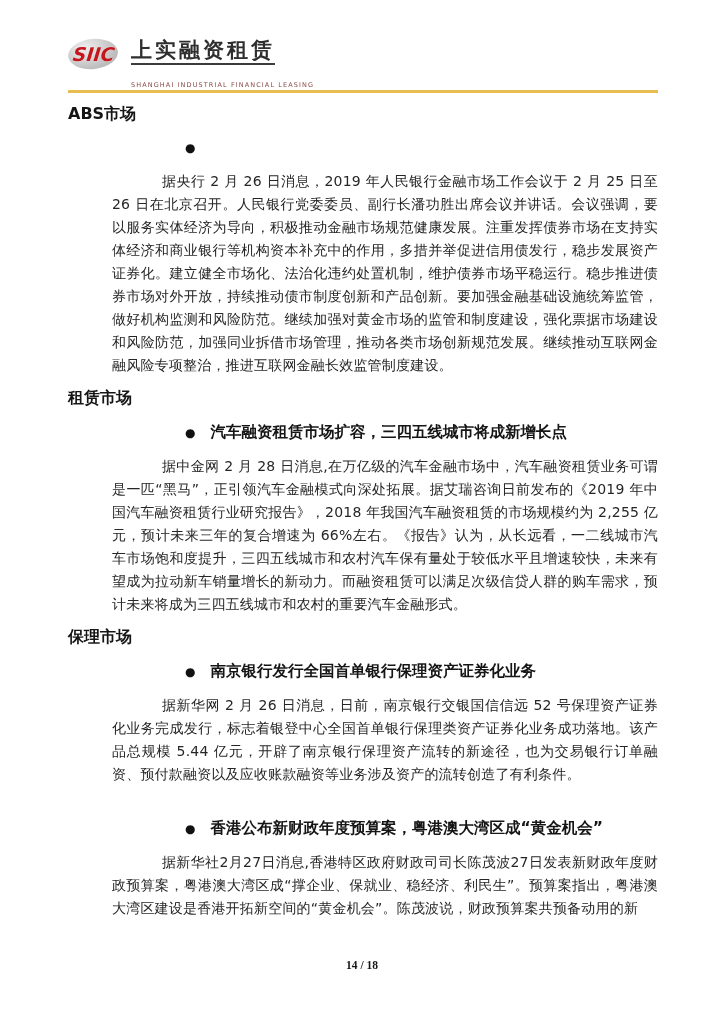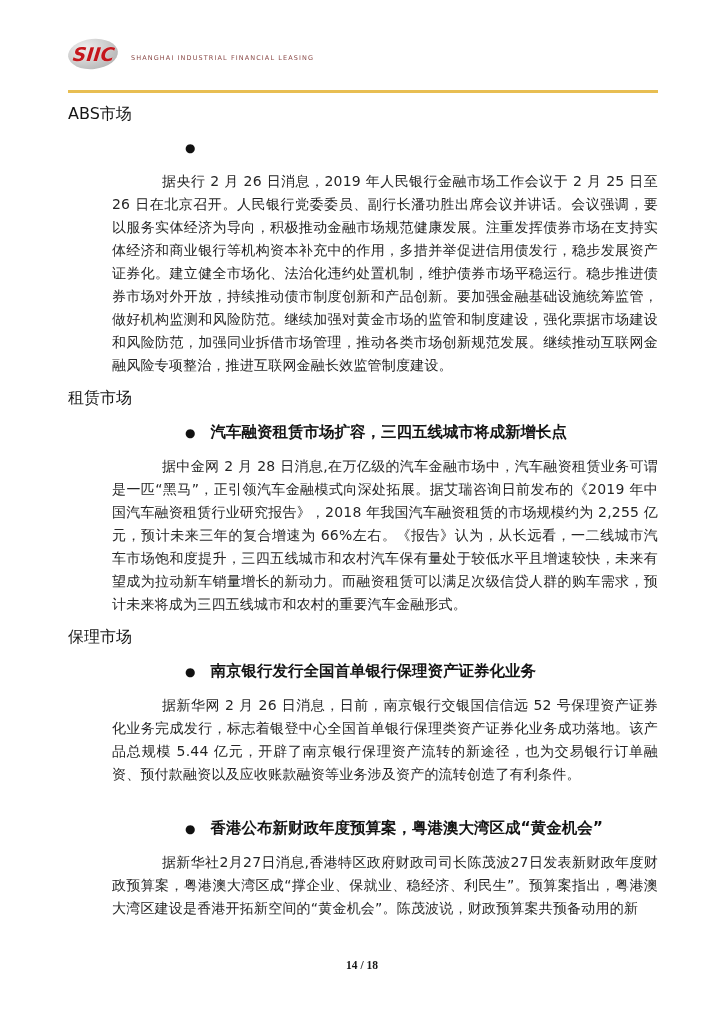--- a/index.html
+++ b/index.html
@@ -39,21 +39,21 @@
     padding-bottom:1px;
   }
   .logo-en{
     font-size:6.5px;color:#8a4a48;letter-spacing:1.1px;
     margin-top:16px;white-space:nowrap;
   }
   .divider{height:3px;margin-top:8px;}
   
   .sec-title{
     margin:10px 0 0 0;
-    font-size:16px;font-weight:400;color:#151515;
+    font-size:16px;font-weight:700;color:#151515;
     line-height:22px;
   }
   .bullet-row{
     display:flex;align-items:baseline;
     margin:13px 0 0 117px;
   }
   .bullet-row.gap-lg{margin-top:32px;}
   .dot{font-size:12px;line-height:21px;margin-right:15px;color:#111;flex:0 0 auto;}
   .headline{
     margin:0;font-size:15.5px;font-weight:700;color:#151515;line-height:21px;
@@ -78,20 +78,21 @@
 
 <div class="page">
 
   <header>
     <div class="logo-row">
       <div class="logo-mark">
         <span class="logo-sphere"></span>
         <span class="logo-siic">SIIC</span>
       </div>
       <div class="logo-text">
+        <div class="logo-cn">上实融资租赁</div>
         <div class="logo-en">SHANGHAI INDUSTRIAL FINANCIAL LEASING</div>
       </div>
     </div>
     <div class="divider" style="background: rgb(232, 190, 82);"></div>
   </header>
 
   <section>
     <h2 class="sec-title">ABS市场</h2>
     <div class="bullet-row">
       <span class="dot">●</span>

